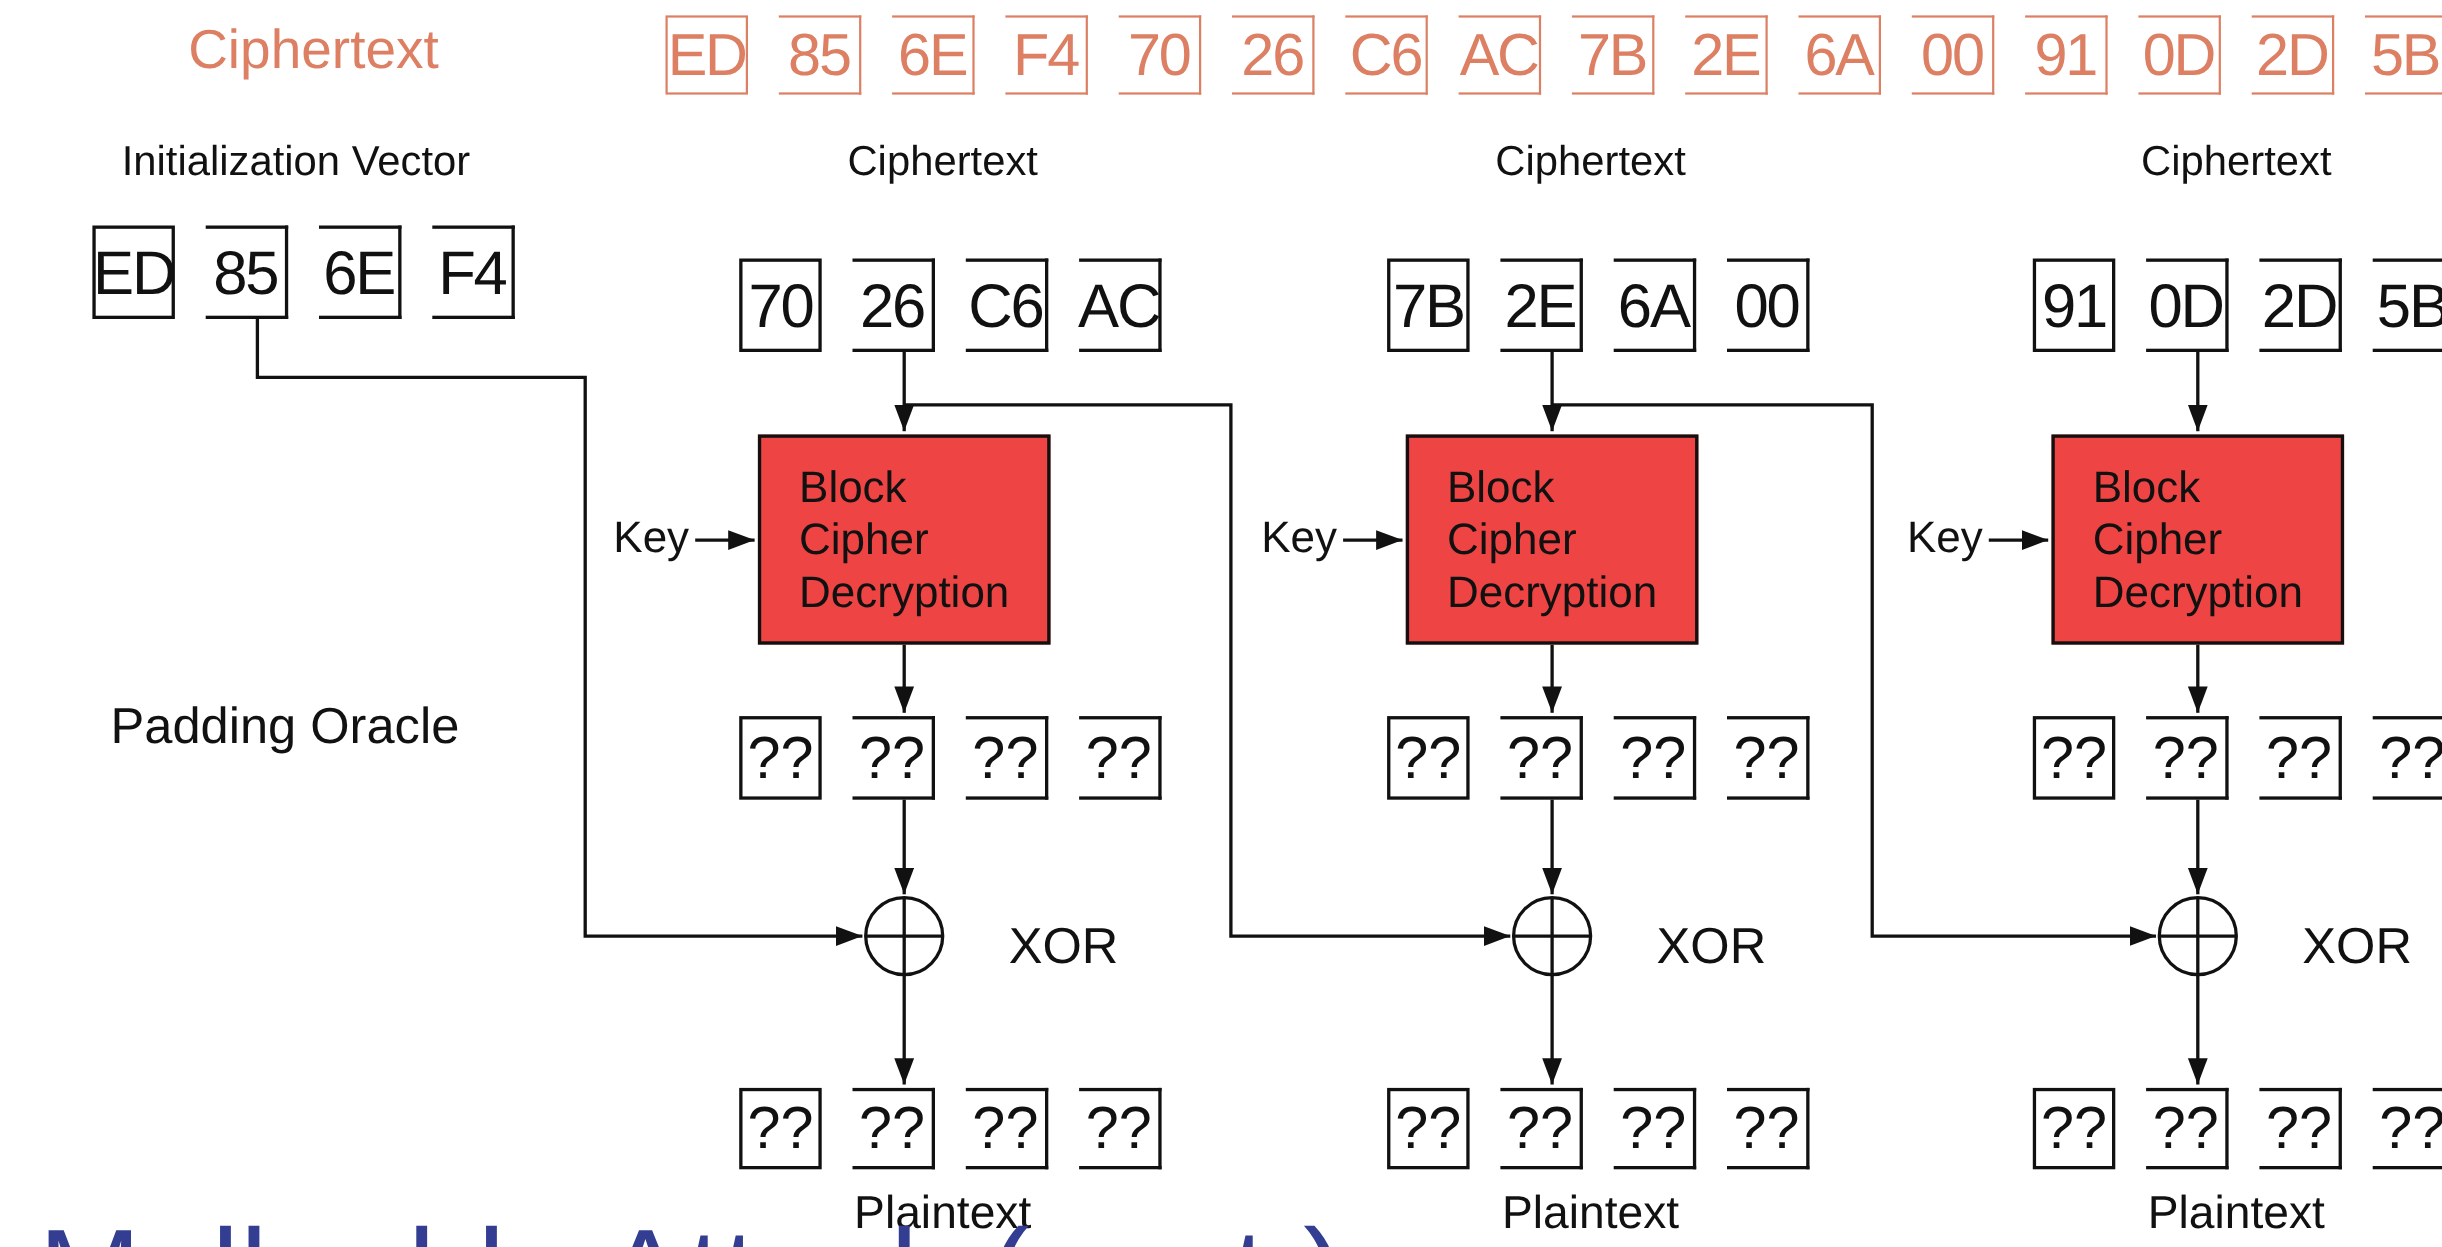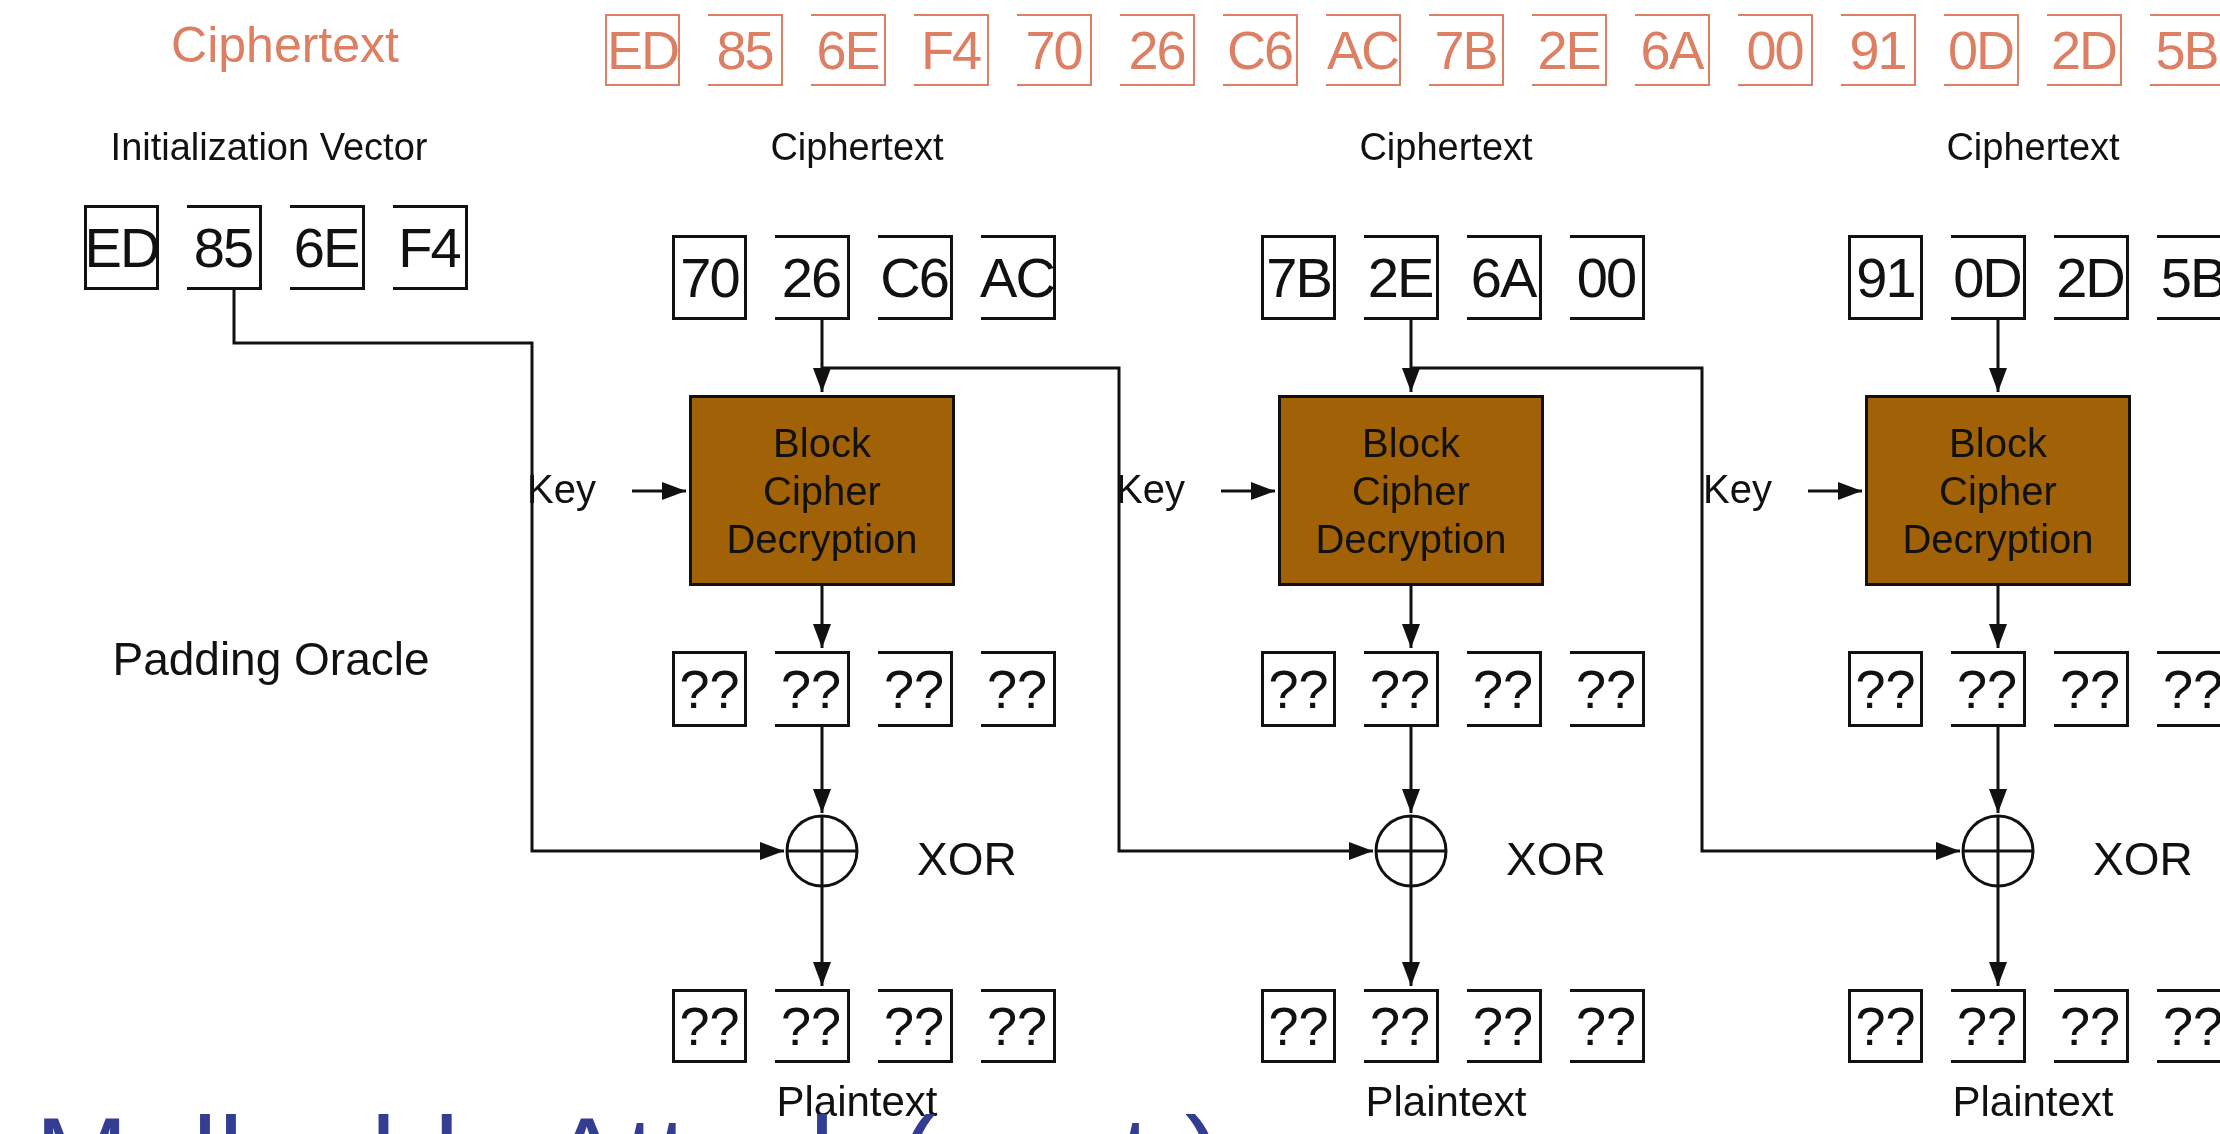--- a/index.html
+++ b/index.html
@@ -17,24 +17,24 @@
   .toprow .cell{width:75px;height:72px;border-color:#DC7F63;color:#DC7F63;
                 font-size:54px;letter-spacing:-2px;border-width:2.5px;border-left-width:0;}
   .toprow .cell:first-child{border-left-width:2.5px;}
 
   .byterow .cell{width:75px;height:85px;font-size:56px;letter-spacing:-2px;}
   .qrow .cell{width:75px;height:76px;font-size:54px;}
   .prow .cell{width:75px;height:74px;font-size:54px;}
 
   .toplabel{font-size:50px;color:#DC7F63;text-align:center;}
   .seclabel{font-size:38px;text-align:center;}
-  .blockbox{position:absolute;box-sizing:border-box;border:3px solid #111;background:#a16207;
-            display:flex;align-items:center;justify-content:center;text-align:center;
+  .blockbox{position:absolute;box-sizing:border-box;border:3px solid #111;background:#ef4444;
+            display:flex;align-items:center;justify-content:center;text-align:left;
             font-size:40px;line-height:48px;white-space:pre-line;}
-  .keylabel{font-size:40px;text-align:left;}
+  .keylabel{font-size:40px;text-align:center;}
   .xorlabel{font-size:46px;}
   .ptlabel{font-size:42px;text-align:center;}
   .note{font-size:46px;line-height:58px;text-align:center;}
   .footer{font-size:112px;color:#333D92;white-space:nowrap;letter-spacing:1px;}
 </style>
 </head>
 <body>
 
 <div class="stage">
 
@@ -107,21 +107,21 @@
   </div>
 
   <div class="abs seclabel" style="left:-16px;top:126px;width:500px;">Initialization Vector</div>
   <div class="cellrow byterow" style="left:84px;top:205px;">
     <span class="cell">ED</span>
       <span class="cell">85</span>
       <span class="cell">6E</span>
       <span class="cell">F4</span>
   </div>
 
-  <div class="abs note" style="left:12px;top:630px;width:360px;padding-left:44px;">
+  <div class="abs note" style="left:0;top:630px;width:360px;padding-left:44px;">
     <div>Padding Oracle</div>
   </div>
 
   <div class="abs seclabel" style="left:622px;top:126px;width:400px;">Ciphertext</div>
   <div class="cellrow byterow" style="left:672px;top:235px;">
     <span class="cell">70</span>
       <span class="cell">26</span>
       <span class="cell">C6</span>
       <span class="cell">AC</span>
   </div>

